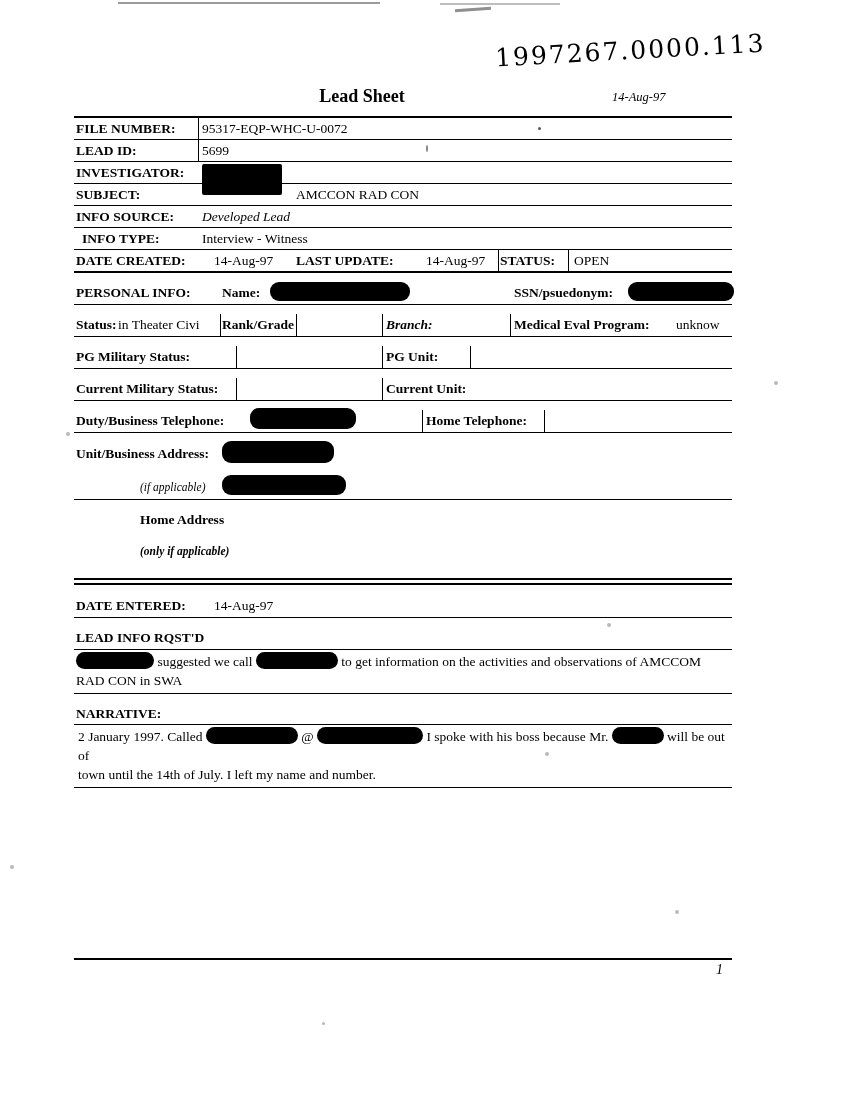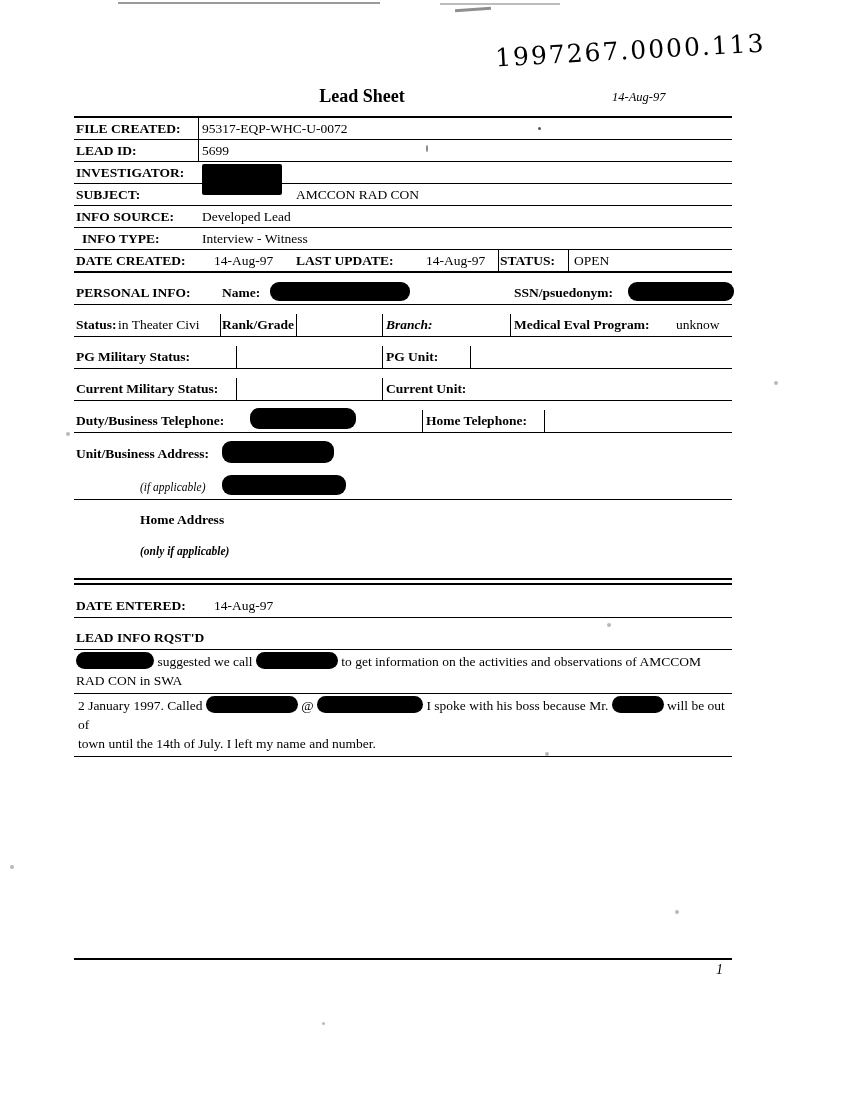--- a/index.html
+++ b/index.html
@@ -152,21 +152,21 @@
   <div class="bates">1997267.0000.113</div>
 
   <div class="doc-title">Lead Sheet</div>
   <div class="doc-date">14-Aug-97</div>
 
   <div class="form">
 
     <div class="rule thick"></div>
 
     <div class="row">
-      <span class="lbl" style="left:2px;">FILE CREATED:</span>
+      <span class="lbl" style="left:2px;">FILE NUMBER:</span>
       <span class="vline" style="left:124px;"></span>
       <span class="val" style="left:128px;">95317-EQP-WHC-U-0072</span>
       <span class="speck" style="left:464px;top:9px;width:3px;height:3px;background:#555;"></span>
     </div>
 
     <div class="row">
       <span class="lbl" style="left:2px;">LEAD ID:</span>
       <span class="vline" style="left:124px;"></span>
       <span class="val" style="left:128px;">5699</span>
       <span class="speck" style="left:352px;top:5px;width:2px;height:7px;background:#888;"></span>
@@ -178,21 +178,21 @@
     </div>
 
     <div class="row">
       <span class="lbl" style="left:2px;">SUBJECT:</span>
       <span class="redact sq" style="left:128px;top:-6px;width:80px;height:17px;"></span>
       <span class="val" style="left:222px;">AMCCON  RAD CON</span>
     </div>
 
     <div class="row">
       <span class="lbl" style="left:2px;">INFO SOURCE:</span>
-      <span class="val" style="left:128px;">Developed Lead</span>
+      <span class="val" style="left:128px;font-style:italic;">Developed Lead</span>
     </div>
 
     <div class="row">
       <span class="lbl" style="left:8px;">INFO TYPE:</span>
       <span class="val" style="left:128px;">Interview - Witness</span>
     </div>
 
     <div class="row" style="border-bottom:2.5px solid #000;">
       <span class="lbl" style="left:2px;">DATE CREATED:</span>
       <span class="val" style="left:140px;">14-Aug-97</span>
@@ -279,20 +279,23 @@
 
       <div class="para">
         <span class="redact inl" style="position:relative;left:0;top:0;width:78px;height:17px;display:inline-block;vertical-align:-3px;"></span>
         <span>suggested we call</span>
         <span class="redact inl" style="position:relative;width:82px;height:17px;display:inline-block;vertical-align:-3px;"></span>
         <span>to get information on the activities and observations of AMCCOM</span>
         <br>
         <span>RAD CON in SWA</span>
       </div>
 
+      <div class="row tall" style="height:21px;line-height:21px;">
+        <span class="lbl" style="left:2px;">NARRATIVE:</span>
+      </div>
 
       <div class="para" style="padding-left:4px;">
         <span>2 January 1997.  Called</span>
         <span class="redact inl" style="position:relative;width:92px;height:17px;display:inline-block;vertical-align:-3px;"></span>
         <span>@</span>
         <span class="redact inl" style="position:relative;width:106px;height:17px;display:inline-block;vertical-align:-3px;"></span>
         <span>I spoke with his boss because Mr.</span>
         <span class="redact inl" style="position:relative;width:52px;height:17px;display:inline-block;vertical-align:-3px;"></span>
         <span>will be out of</span>
         <br>

